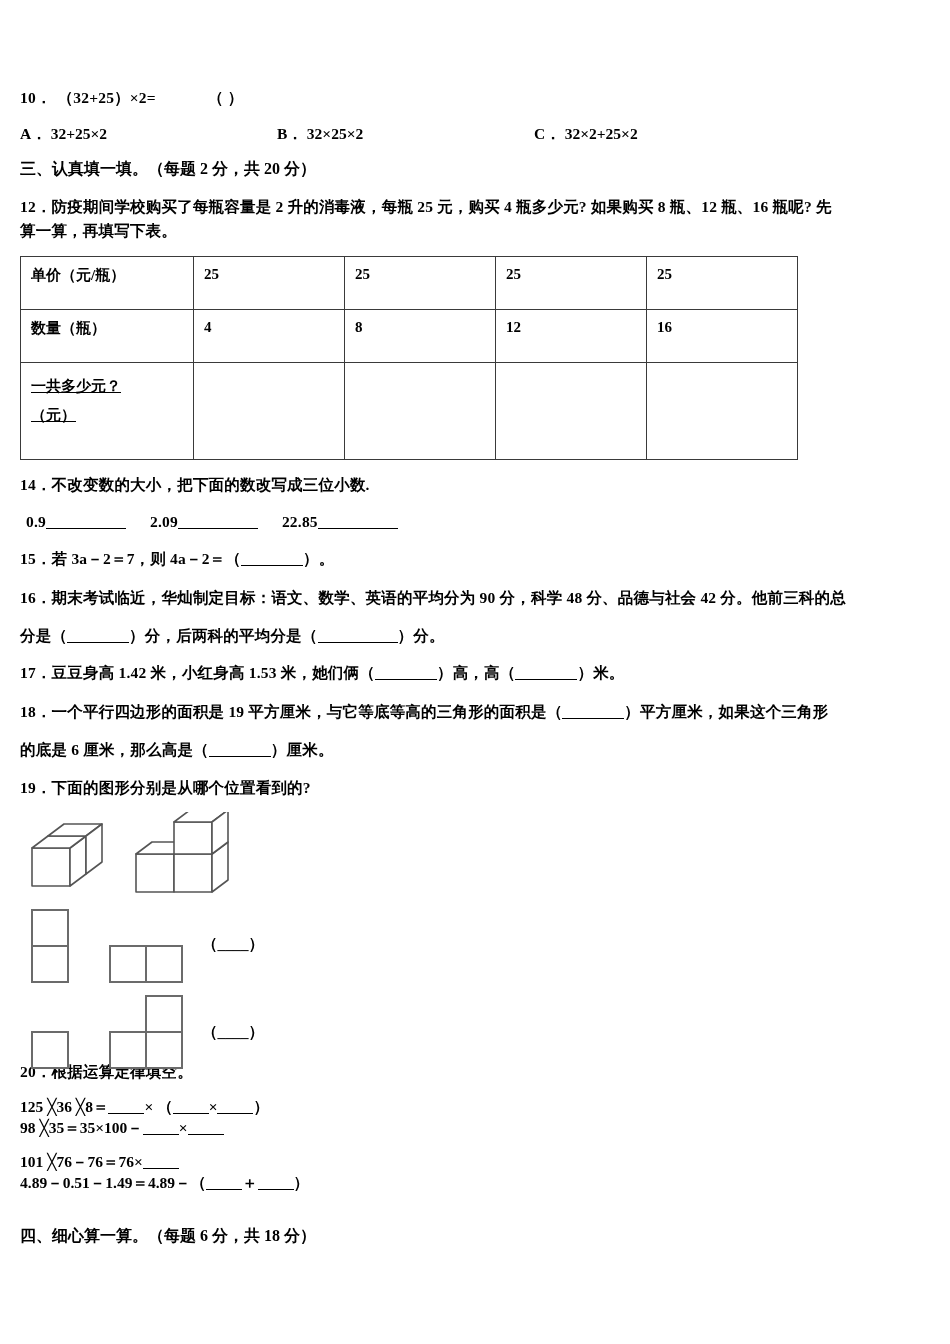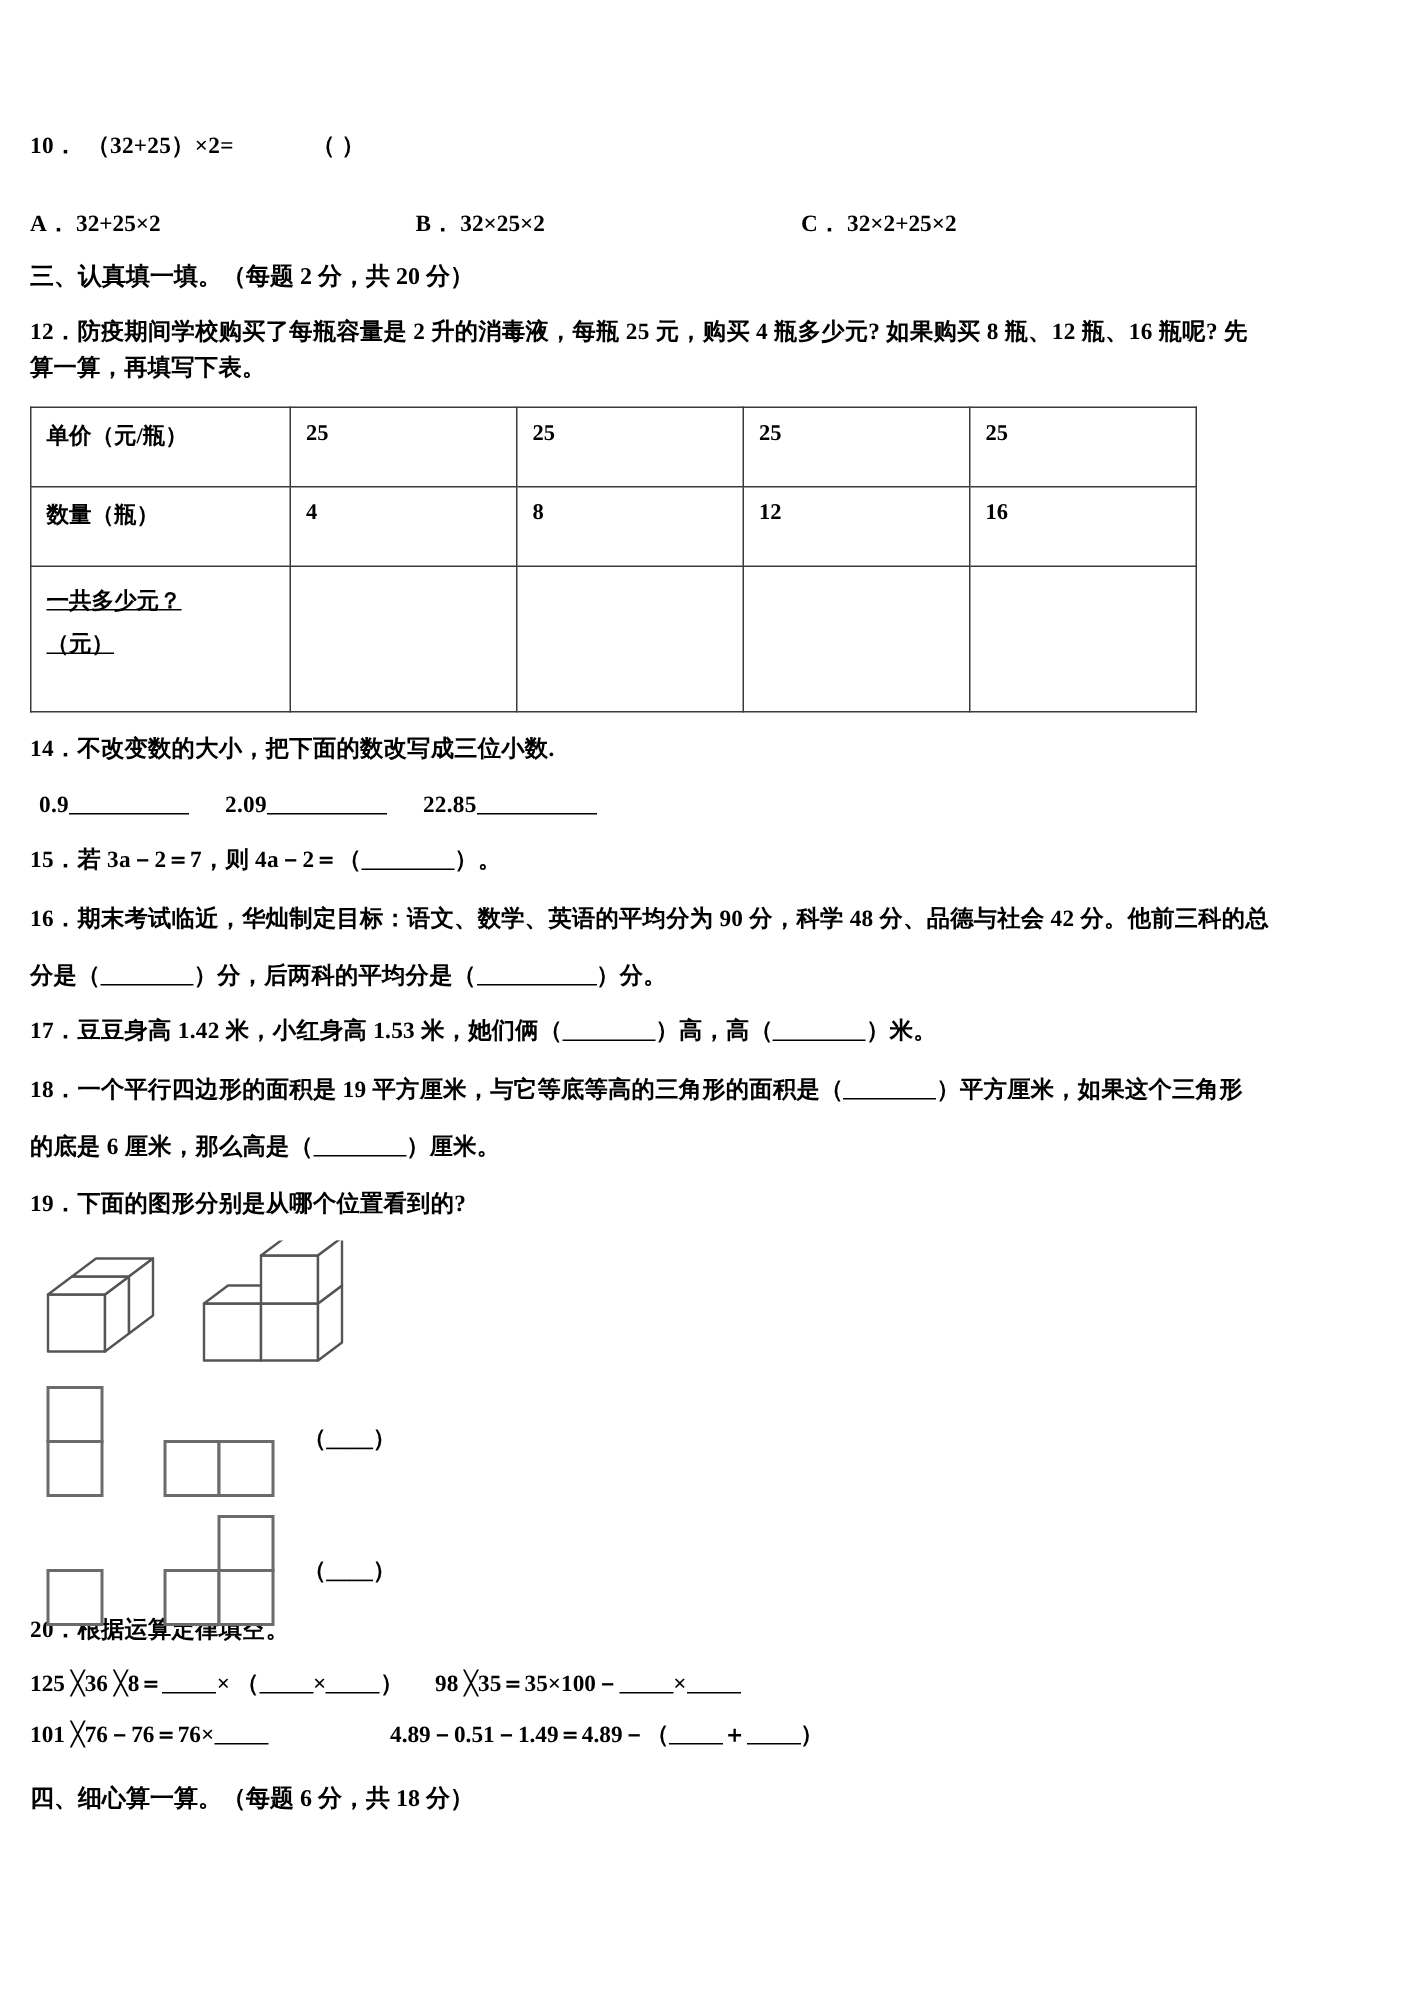--- a/index.html
+++ b/index.html
@@ -32,21 +32,21 @@
   
   .qline {
     font-size: 15.5px;
     line-height: 1.55;
     font-weight: bold;
     letter-spacing: 0.2px;
     white-space: nowrap;
   }
 
   .row-mc {
-    margin-top: 29px;
+    margin-top: 14px;
     display: flex;
     font-size: 15.5px;
     font-weight: bold;
   }
   .mc-opt { width: 257px; }
   .mc-opt:last-child { width: auto; }
 
   .section-head {
     margin-top: 14px;
     font-size: 16px;
@@ -82,25 +82,25 @@
   .fig-area { position: relative; margin-top: 6px; height: 258px; }
   .fig-row { position: absolute; }
   .paren-blank {
     font-size: 15.5px;
     font-weight: bold;
     font-family: "Liberation Serif", serif;
   }
 
   
   .q20-lines { margin-top: 12px; font-size: 15.5px; font-weight: bold; }
-  .q20-lines .l { margin-top: 13px; display: flex; }
+  .q20-lines .l { margin-top: 13px; display: flex; flex-direction: column; }
   .q20-lines .c1 { width: 270px; }
   .q20-lines .c1b { width: 240px; }
 
-  .final-head { margin-top: 22px; font-size: 16px; font-weight: bold; }
+  .final-head { margin-top: 32px; font-size: 16px; font-weight: bold; }
 </style>
 </head>
 <body>
 
 <div class="page">
   <div class="content">
 
     <div class="qline">
       <span>10．</span><span style="display:inline-block;width:6px"></span><span>（32+25）×2=</span><span style="display:inline-block;width:52px"></span><span>（  ）</span>
     </div>

